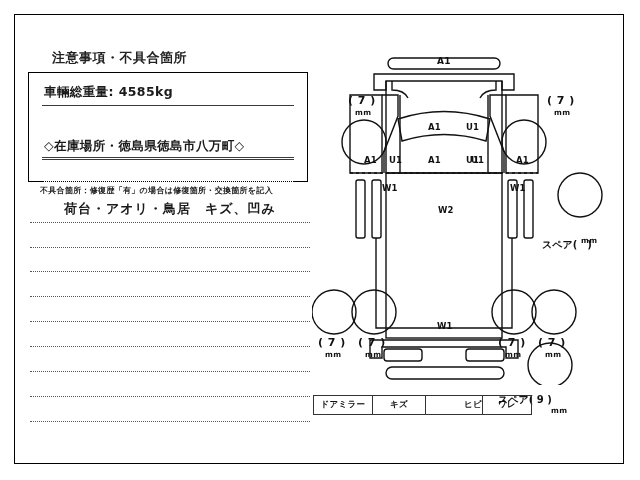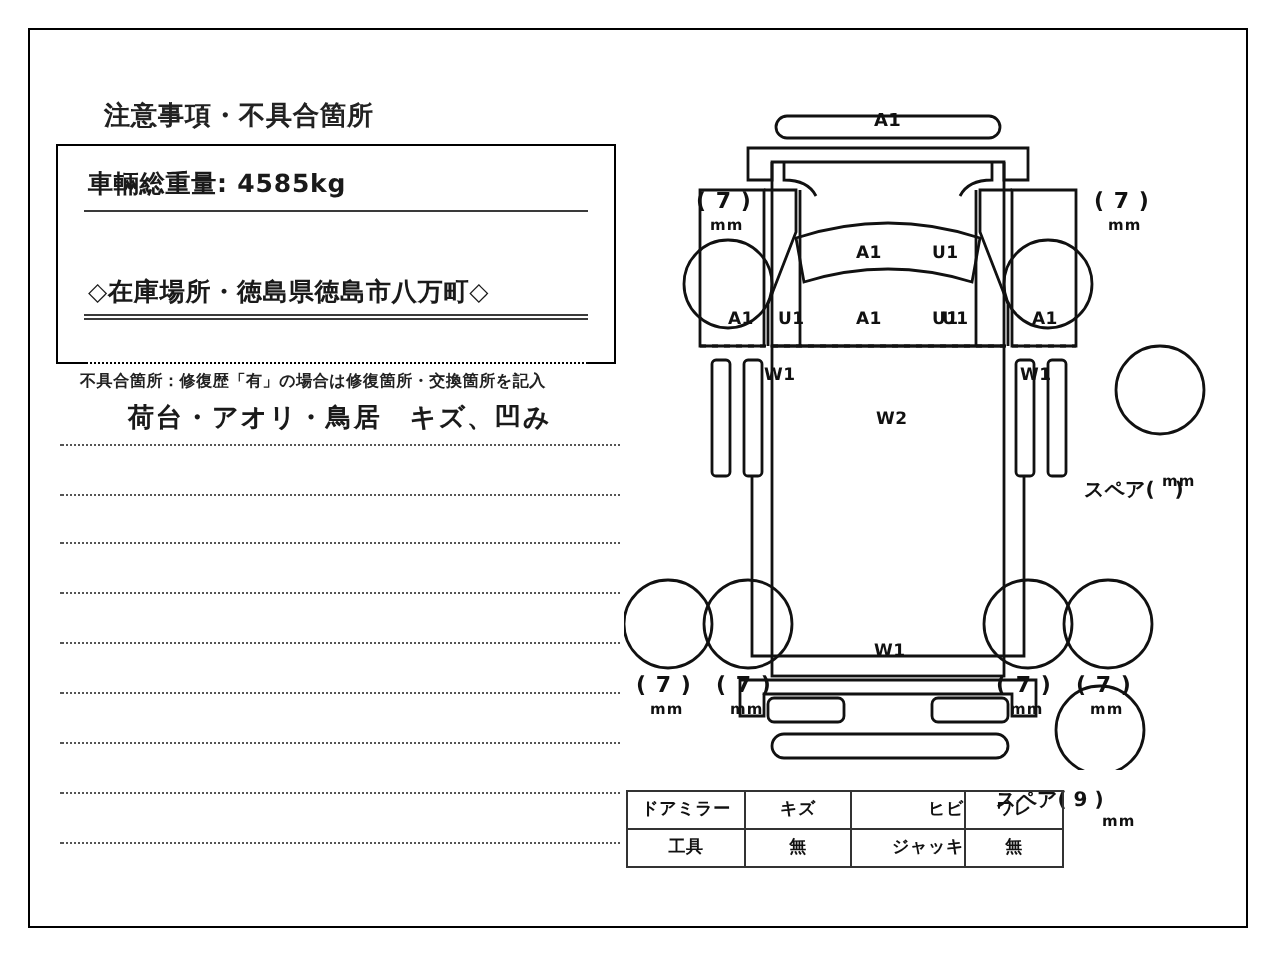--- a/index.html
+++ b/index.html
@@ -255,22 +255,16 @@
   </div>
 
   <table id="opt-table">
     <tbody>
         <tr>
       <td class="w1">ドアミラー</td>
       <td class="w2">キズ</td>
       <td class="w3">ヒビ</td>
       <td class="w4">ワレ</td>
     </tr>
-    <tr>
-      <td class="w1">工具</td>
-      <td class="w2">無</td>
-      <td class="w3">ジャッキ</td>
-      <td class="w4">無</td>
-    </tr>
   </tbody>
     </table>
 
 </div>
 
 </body></html>

